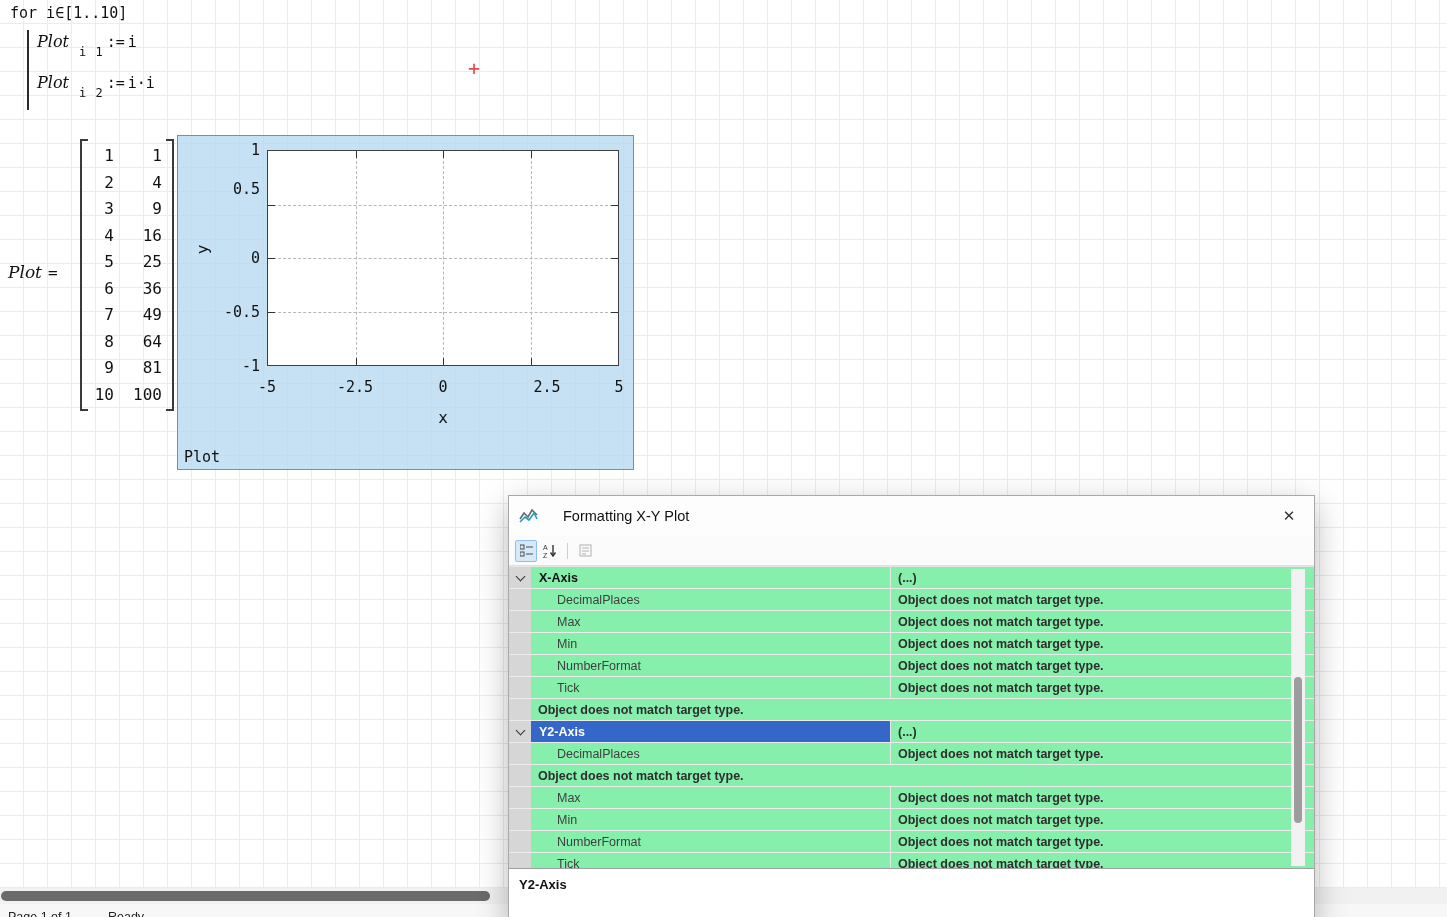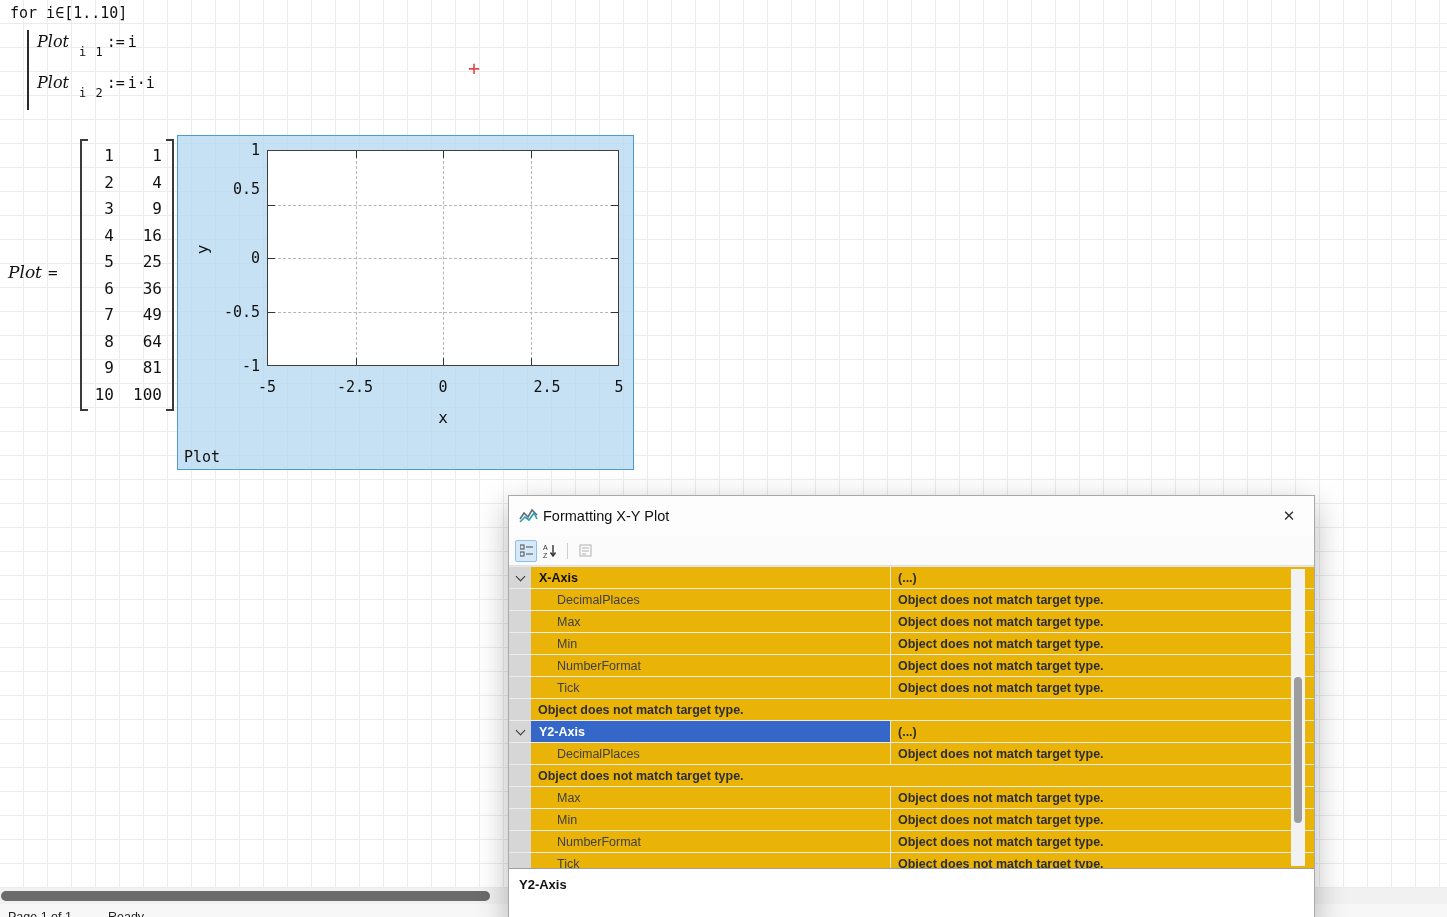--- a/index.html
+++ b/index.html
@@ -51,31 +51,31 @@
   .hscroll{position:absolute;left:0;right:0;top:888px;height:16px;background:#f1f1f1;z-index:5}
   .hthumb{position:absolute;left:1px;top:3px;width:489px;height:10px;background:#6b6b6b;border-radius:5px}
   .statusbar{position:absolute;left:0;right:0;top:904px;height:24px;background:#f7f7f7;z-index:5;
     display:flex;gap:36px;padding:6px 8px 0 8px;font-size:12.5px;color:#222}
 
   
   .dlg{position:absolute;left:508px;top:495px;width:807px;height:430px;background:#fff;
     border:1px solid #a8a8a8;box-shadow:0 10px 30px rgba(0,0,0,.28);z-index:20;
     display:flex;flex-direction:column}
   .dlg-title{height:40px;flex:none;display:flex;align-items:center;padding:0 10px;background:#fdfdfd}
-  .dlg-title .ttl{margin-left:4px;font-size:14.5px;color:#101010}
+  .dlg-title .ttl{margin-left:24px;font-size:14.5px;color:#101010}
   .dlg-close{margin-left:auto;width:30px;height:30px;display:flex;align-items:center;justify-content:center;
     font-size:15px;color:#333;cursor:default}
   .dlg-toolbar{height:30px;flex:none;display:flex;align-items:center;padding:0 6px;gap:2px;
     background:#fbfbfb;border-bottom:1px solid #e0e0e0}
   .tbtn{width:22px;height:22px;display:flex;align-items:center;justify-content:center;border:1px solid transparent;border-radius:2px}
   .tbtn.active{background:#d6e9f9;border-color:#8fc0e9}
   .tsep{width:1px;height:16px;background:#cfcfcf;margin:0 4px}
 
   .pg{position:relative;height:302px;flex:none;overflow:hidden;border-top:1px solid #e6e6e6;background:#fff}
-  .pg-row{display:flex;height:22px;border-bottom:1px solid #ececec;background:#eab308}
+  .pg-row{display:flex;height:22px;border-bottom:1px solid #ececec;background:#86efac}
   .gut{width:22px;flex:none;background:#d6d6d6;display:flex;align-items:center;justify-content:center}
   .chev{width:7px;height:7px;border-right:1.7px solid #333;border-bottom:1.7px solid #333;transform:rotate(45deg);margin-top:-3px}
   .pname{width:360px;flex:none;display:flex;align-items:center;padding-left:8px;font-size:12.5px;color:#111;
     border-right:1px solid #e6e6e6;overflow:hidden;white-space:nowrap}
   .pg-row.prop .pname{padding-left:26px;color:#3f3f3f}
   .pg-row.cat .pname{font-weight:bold}
   .pg-row.sel .pname{background:#3467c8;color:#fff}
   .pval{flex:1;display:flex;align-items:center;padding-left:7px;font-size:12.5px;font-weight:bold;color:#2e2e2e;
     overflow:hidden;white-space:nowrap}
   .pg-scroll{position:absolute;top:2px;bottom:2px;right:9px;width:14px;background:#f2f2f2}

